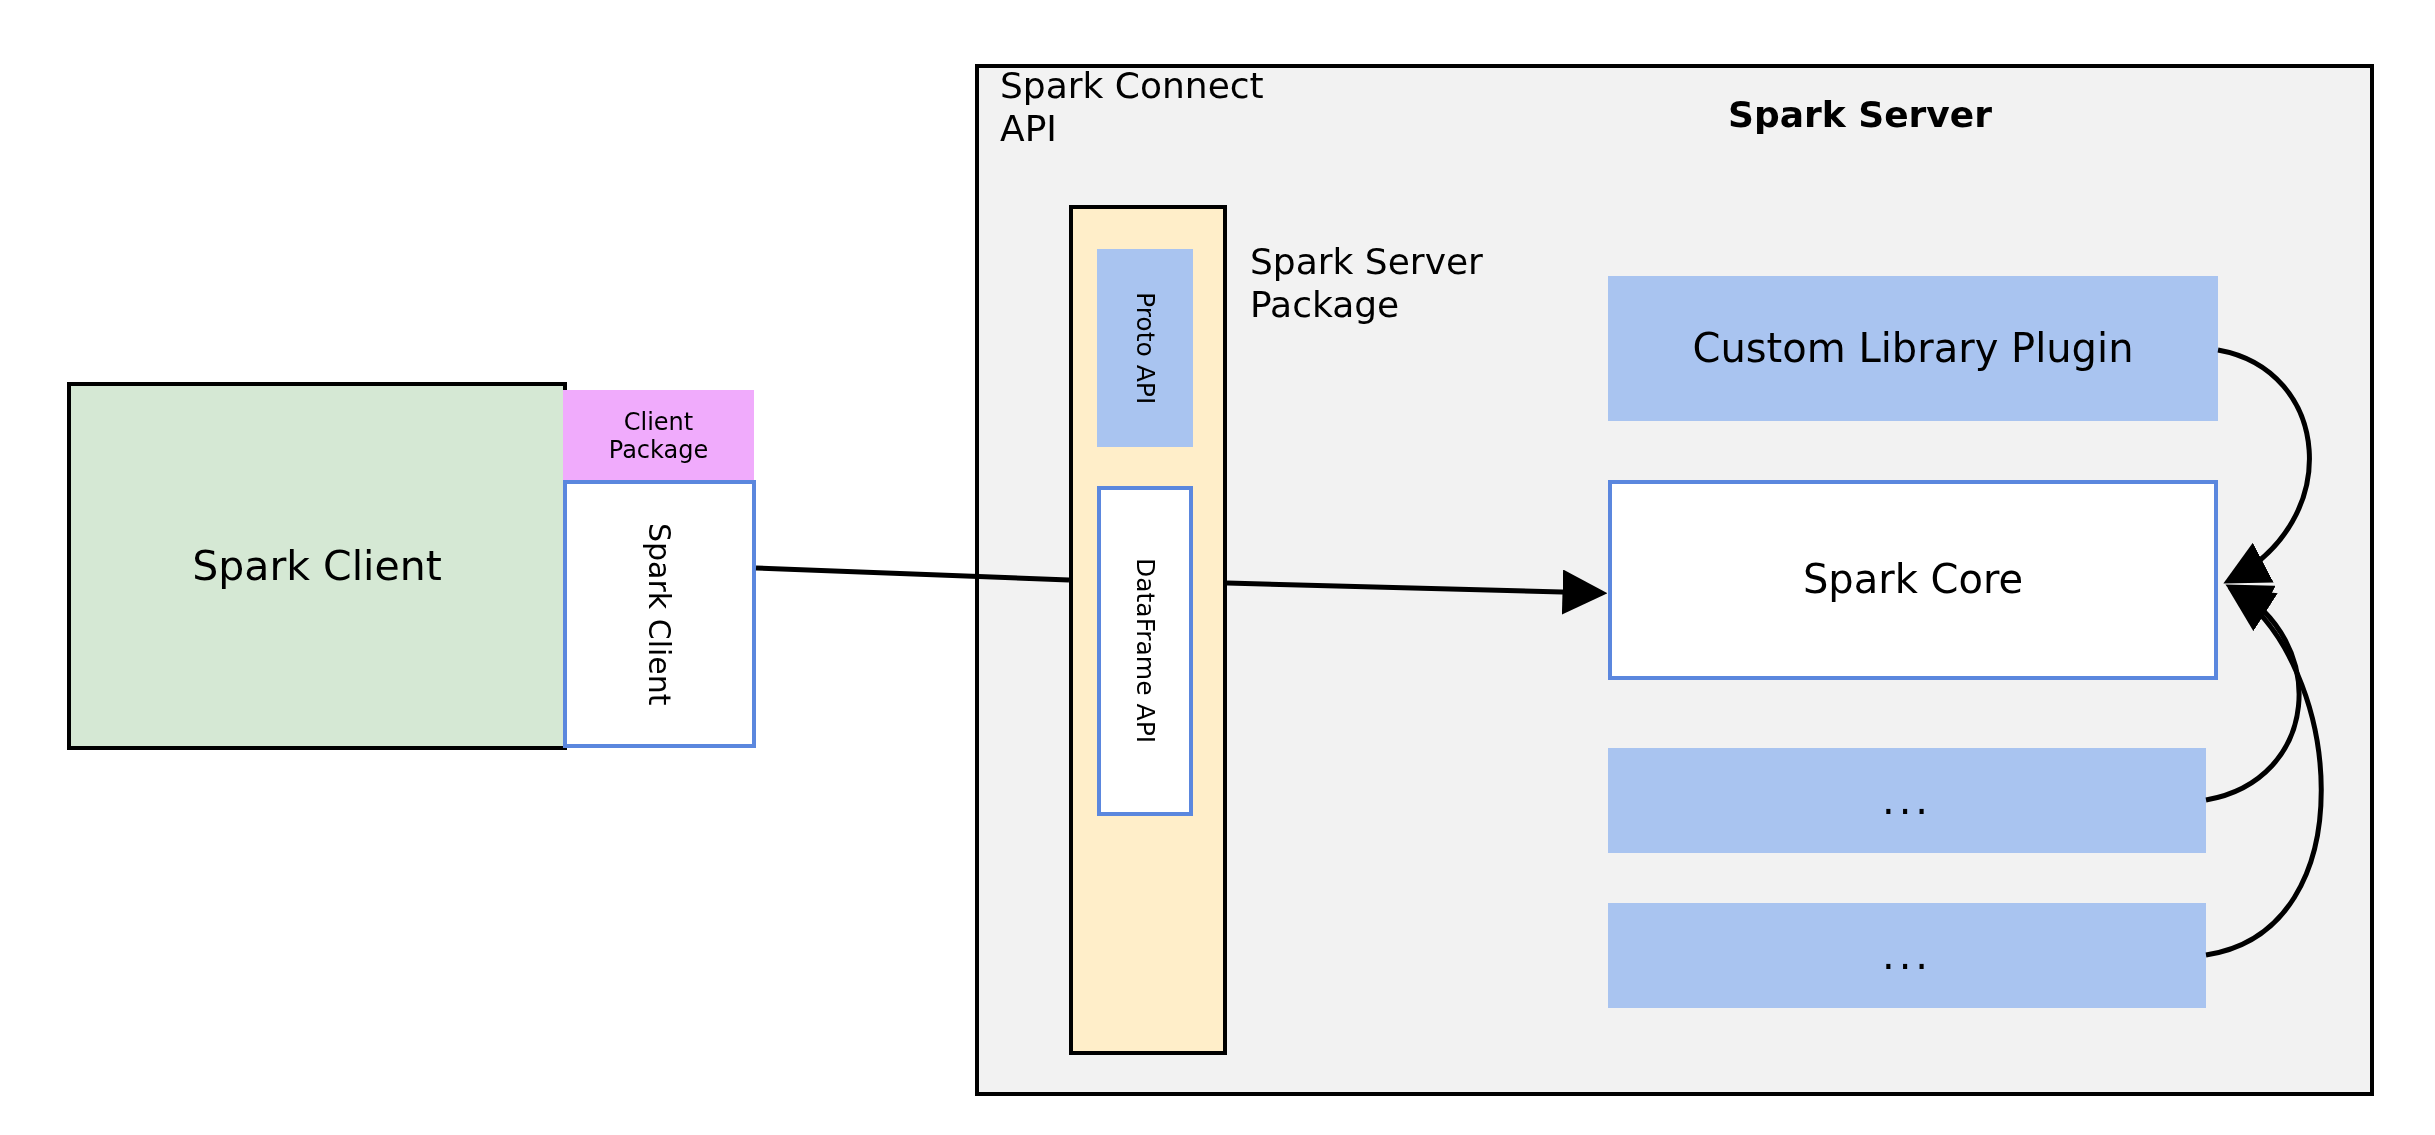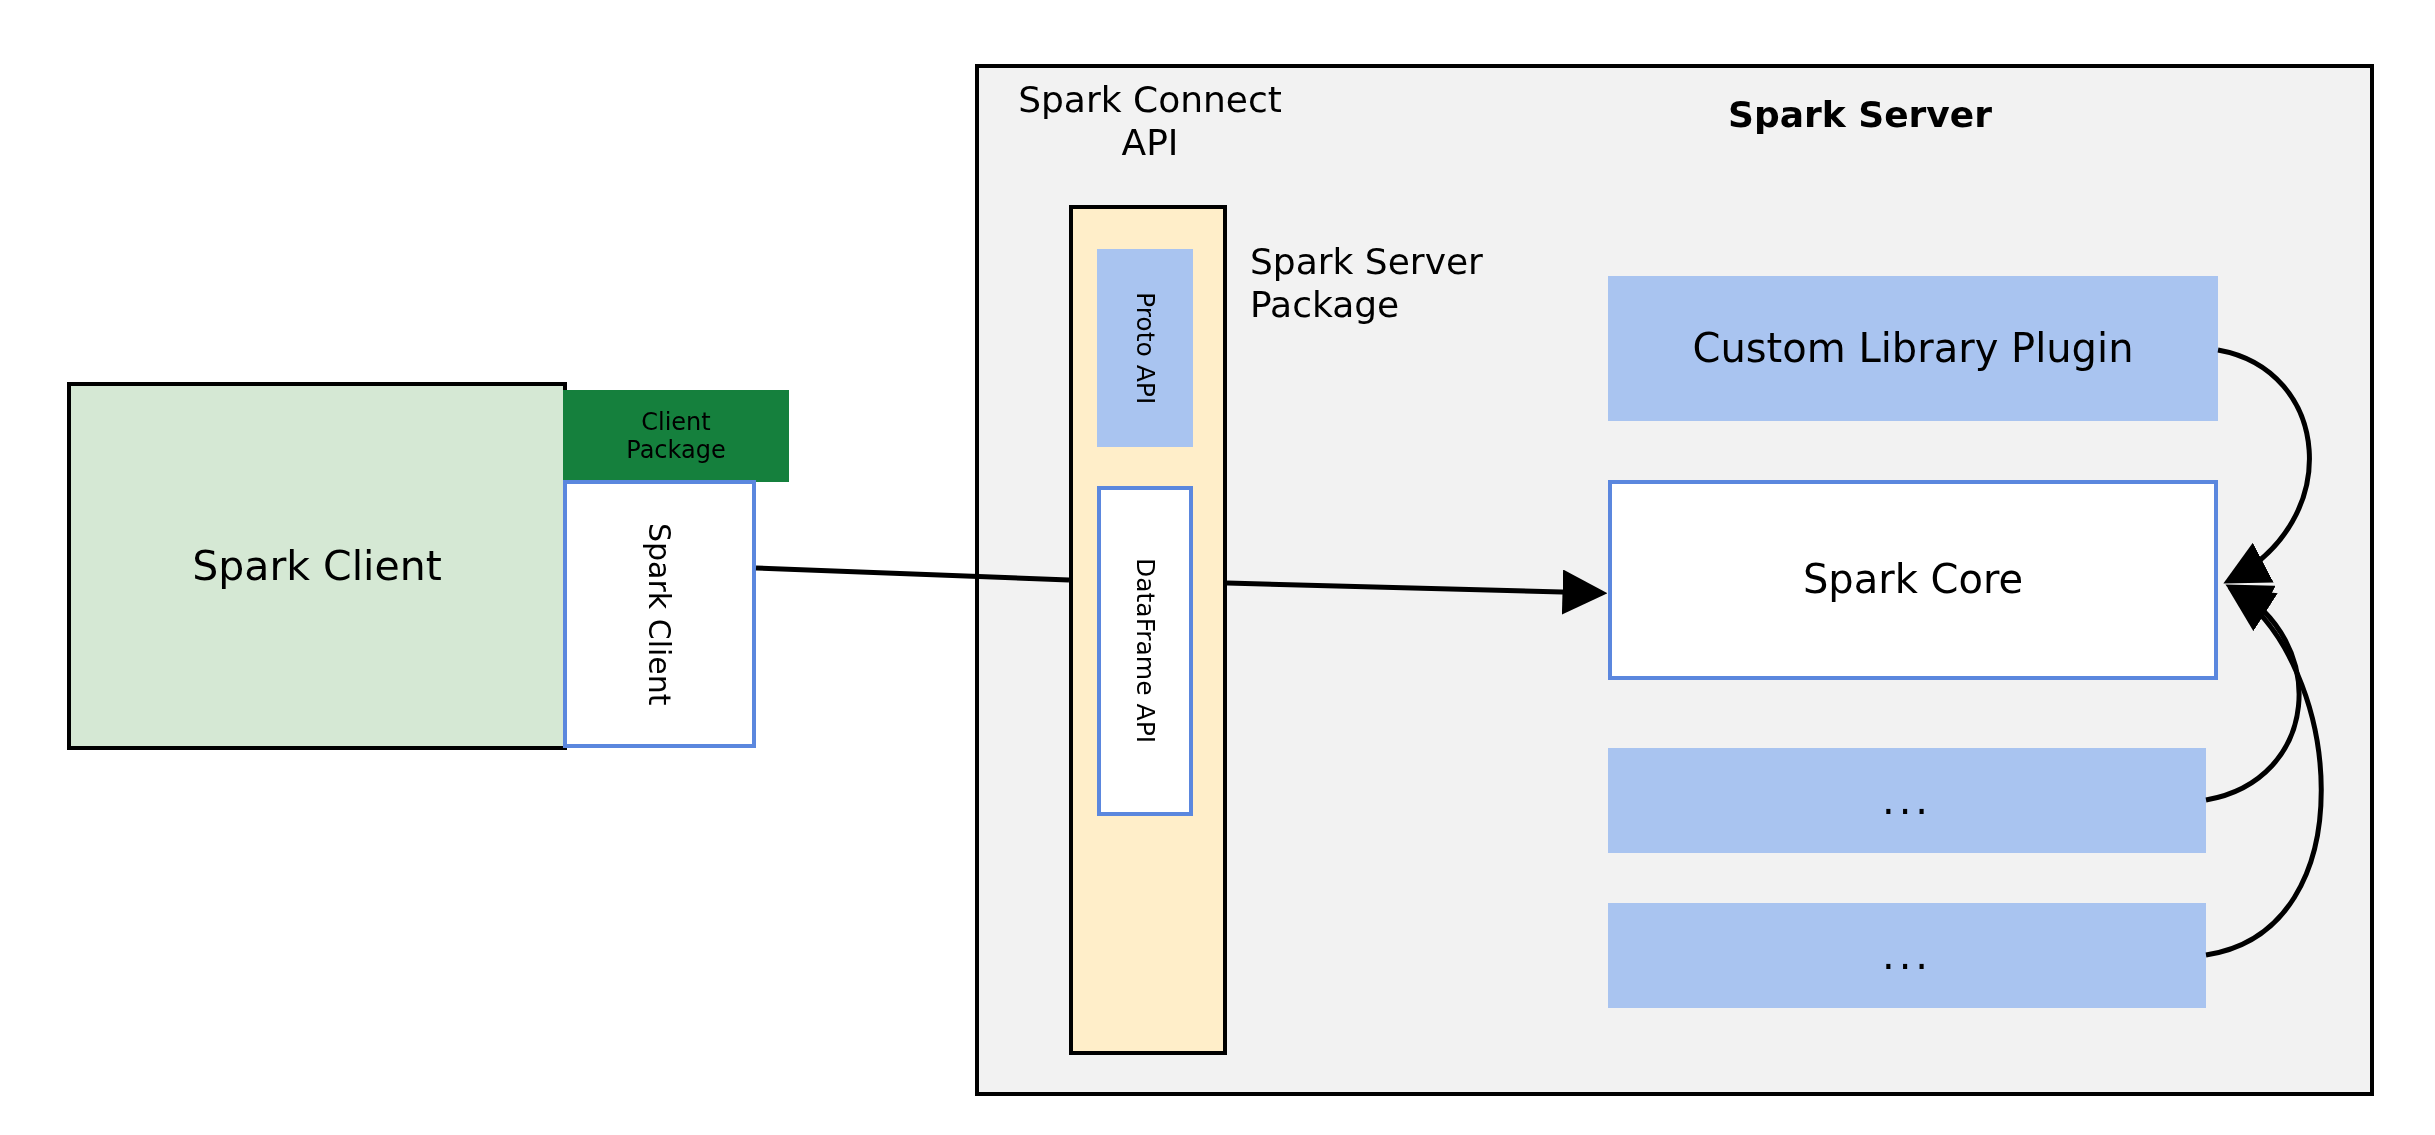--- a/index.html
+++ b/index.html
@@ -35,23 +35,23 @@
     width: 500px;
     height: 368px;
     background: #d5e8d4;
     border: 4px solid #000000;
     font-size: 41px;
     z-index: 2;
   }
   #client-package {
     left: 563px;
     top: 390px;
-    width: 226px;
+    width: 191px;
     height: 92px;
-    background: #15803d;
+    background: #f0abfc;
     border: none;
     font-size: 24px;
     z-index: 4;
   }
   #spark-client {
     left: 563px;
     top: 480px;
     width: 193px;
     height: 268px;
     background: #ffffff;
@@ -81,23 +81,22 @@
     top: 94px;
     width: 400px;
     text-align: center;
     font-size: 36px;
     font-weight: bold;
     z-index: 5;
   }
   #connect-api-label {
     position: absolute;
     left: 1000px;
-    top: 78px;
+    top: 64px;
     width: 300px;
-    text-align: center;
     font-size: 36px;
     line-height: 1.2;
     z-index: 5;
   }
   #server-lib-label {
     position: absolute;
     left: 1250px;
     top: 240px;
     width: 300px;
     text-align: left;

